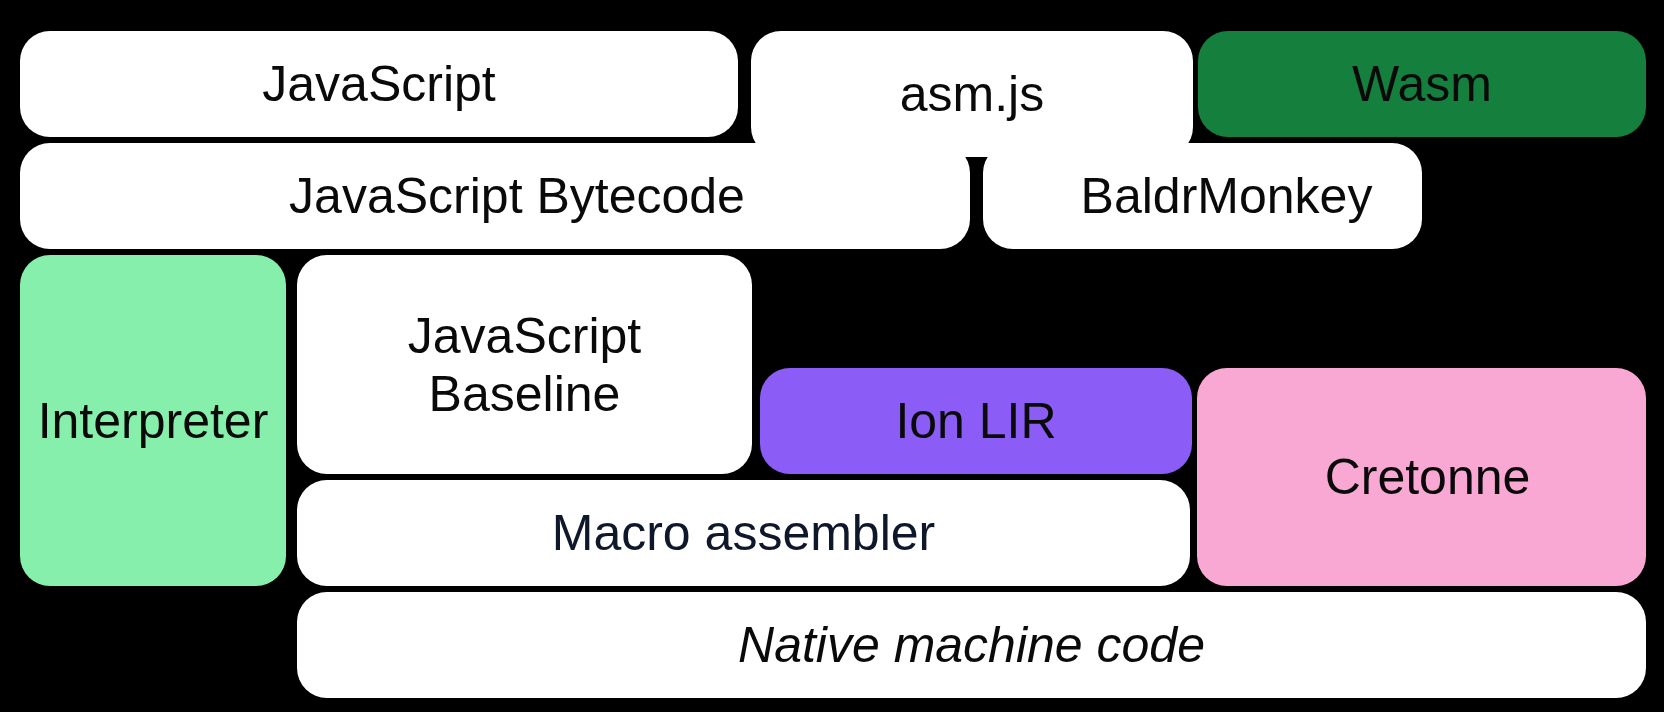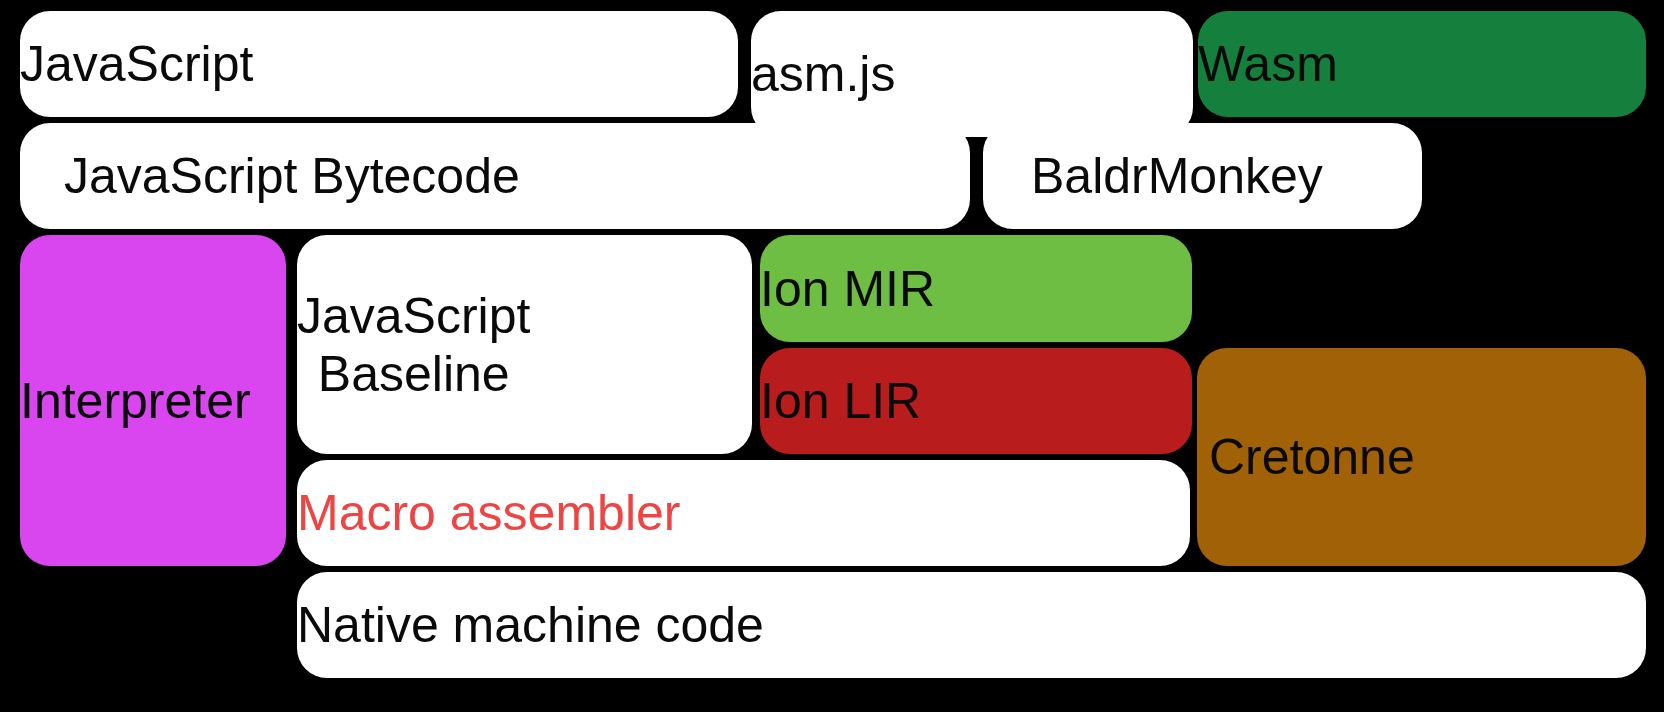--- a/index.html
+++ b/index.html
@@ -8,42 +8,44 @@
     position: relative;
     width: 1664px;
     height: 712px;
     font-family: "Liberation Sans", "DejaVu Sans", sans-serif;
   }
   .box {
     position: absolute;
     border-radius: 30px;
     display: flex;
     align-items: center;
+    justify-content: center;
     text-align: center;
     box-sizing: border-box;
+    margin-top: 20px;
   }
   .box .label {
     font-size: 50px;
     line-height: 1.16;
     white-space: pre-line;
     letter-spacing: 0px;
   }
   
   #node-javascript        { left: 20px;   top: 11px;  width: 718px;  height: 106px; }
   #node-asmjs             { left: 751px;  top: 11px;  width: 442px;  height: 126px; }
   #node-wasm              { left: 1198px; top: 11px;  width: 448px;  height: 106px; }
   #node-bytecode          { left: 20px;   top: 123px; width: 950px;  height: 106px; padding-left: 44px; }
   #node-baldrmonkey       { left: 983px;  top: 123px; width: 439px;  height: 106px; padding-left: 48px; }
   #node-interpreter       { left: 20px;   top: 235px; width: 266px;  height: 331px; }
   #node-baseline          { left: 297px;  top: 235px; width: 455px;  height: 219px; }
   #node-ion-mir           { left: 760px;  top: 235px; width: 432px;  height: 107px; }
   #node-ion-lir           { left: 760px;  top: 348px; width: 432px;  height: 106px; }
   #node-cretonne          { left: 1197px; top: 348px; width: 449px;  height: 218px; }
   #node-macro-assembler   { left: 297px;  top: 460px; width: 893px;  height: 106px; }
-  #node-native-machine-code { left: 297px; top: 572px; width: 1349px; height: 106px; }
+  #node-native-machine-code { left: 297px; top: 572px; width: 1349px; height: 106px; font-style: italic; }
 </style>
 </head>
 <body>
 
 <div id="canvas" style="background-color: rgb(0, 0, 0);">
 
   <div class="box" id="node-javascript" style="background-color: rgb(255, 255, 255);">
     <span class="label" style="color: rgb(10, 10, 10);">JavaScript</span>
   </div>
 
@@ -56,42 +58,39 @@
   </div>
 
   <div class="box" id="node-bytecode" style="background-color: rgb(255, 255, 255);">
     <span class="label" style="color: rgb(10, 10, 10);">JavaScript Bytecode</span>
   </div>
 
   <div class="box" id="node-baldrmonkey" style="background-color: rgb(255, 255, 255);">
     <span class="label" style="color: rgb(10, 10, 10);">BaldrMonkey</span>
   </div>
 
-  <div class="box" id="node-interpreter" style="background-color: #d946ef;">
+  <div class="box" id="node-interpreter" style="background-color: #86efac;">
     <span class="label" style="color: rgb(10, 10, 10);">Interpreter</span>
   </div>
 
   <div class="box" id="node-baseline" style="background-color: rgb(255, 255, 255);">
     <span class="label" style="color: rgb(10, 10, 10);">JavaScript
 Baseline</span>
   </div>
 
-  <div class="box" id="node-ion-mir" style="background-color: rgb(111, 190, 68);">
-    <span class="label" style="color: rgb(10, 10, 10);">Ion MIR</span>
-  </div>
 
-  <div class="box" id="node-ion-lir" style="background-color: #b91c1c;">
+  <div class="box" id="node-ion-lir" style="background-color: #8b5cf6;">
     <span class="label" style="color: rgb(10, 10, 10);">Ion LIR</span>
   </div>
 
-  <div class="box" id="node-cretonne" style="background-color: #a16207; padding-left: 12px;">
+  <div class="box" id="node-cretonne" style="background-color: #f9a8d4; padding-left: 12px;">
     <span class="label" style="color: rgb(10, 10, 10);">Cretonne</span>
   </div>
 
   <div class="box" id="node-macro-assembler" style="background-color: rgb(255, 255, 255);">
-    <span class="label" style="color: #ef4444;">Macro assembler</span>
+    <span class="label" style="color: #0f172a;">Macro assembler</span>
   </div>
 
   <div class="box" id="node-native-machine-code" style="background-color: rgb(255, 255, 255);">
     <span class="label" style="color: rgb(10, 10, 10);">Native machine code</span>
   </div>
 
 </div>
 
 </body></html>

